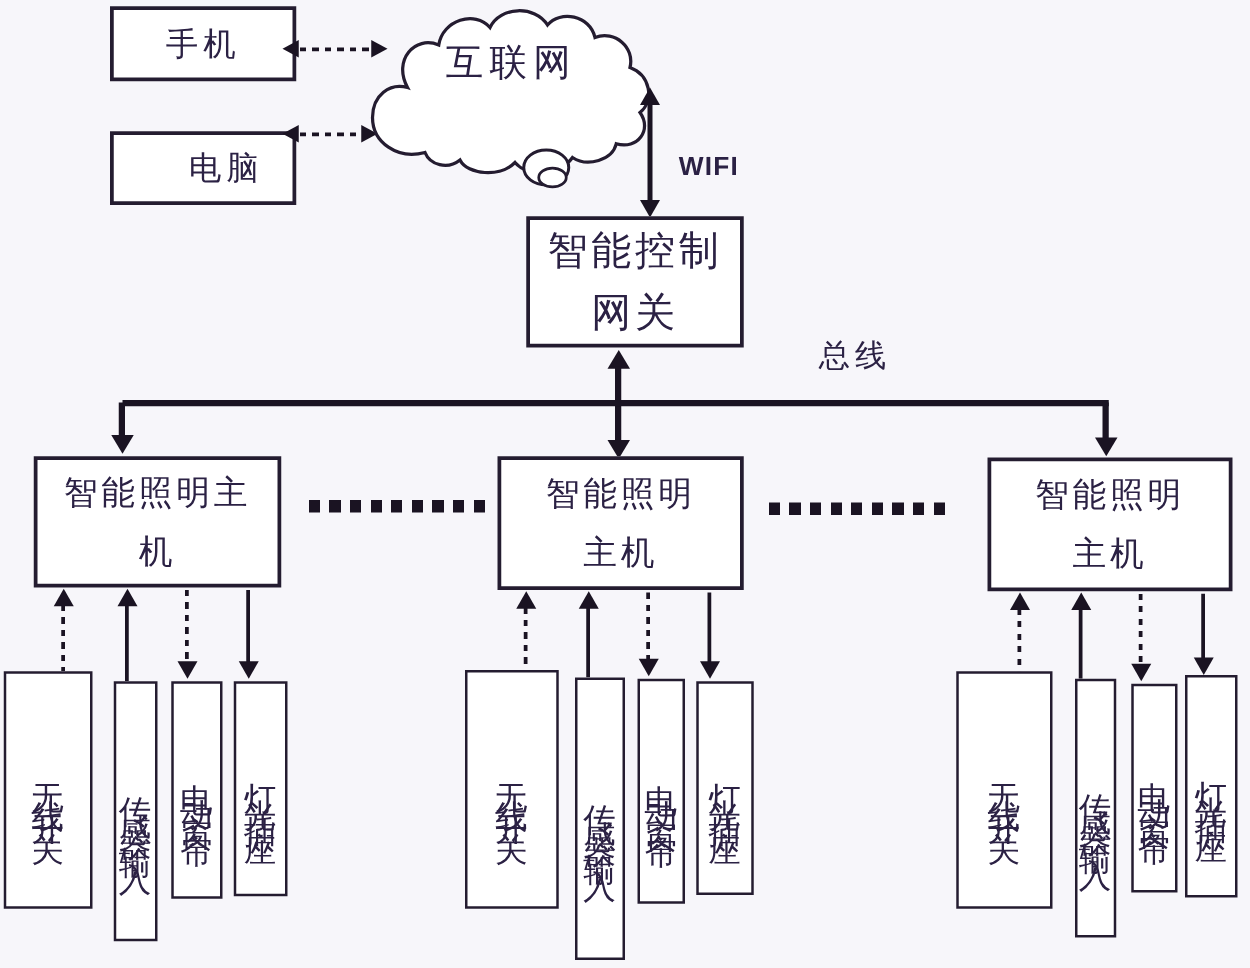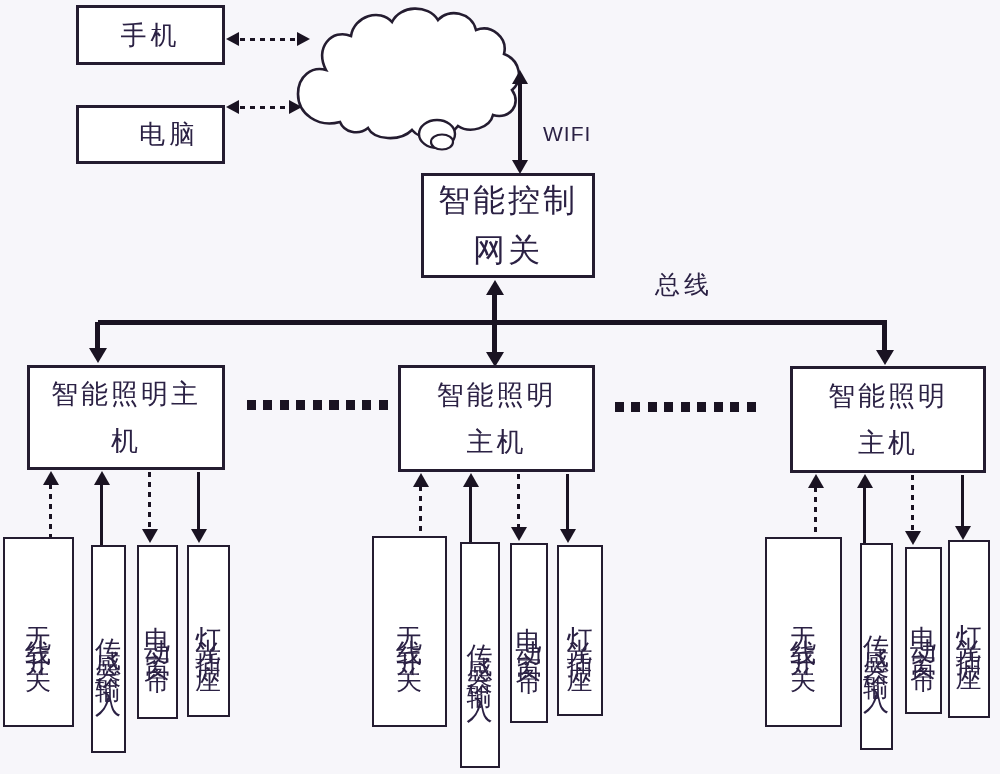--- a/index.html
+++ b/index.html
@@ -11,21 +11,21 @@
   }
   *{box-sizing:border-box;margin:0;padding:0}
   body{background:var(--bg);font-family:"Liberation Sans","DejaVu Sans",sans-serif;}
   #stage{position:relative;width:1000px;height:774px;background:var(--bg);overflow:hidden;color:var(--text);}
   .box{position:absolute;background:var(--fill);border:3px solid var(--border);
        display:flex;align-items:center;justify-content:center;text-align:center;color:var(--text);}
   .cbox{border-width:2.5px;}
   .vtext{writing-mode:vertical-rl;text-orientation:upright;font-size:26px;letter-spacing:13px;line-height:1;}
   .wraplabel{font-size:27px;letter-spacing:3px;line-height:1.72;}
   .glabel{font-size:32px;letter-spacing:3px;line-height:1.55;}
-  .biglabel{font-size:26px;letter-spacing:4px;}
+  .biglabel{font-size:26px;letter-spacing:4px;margin-left:12px;}
   .freelabel{position:absolute;color:var(--text);}
   .vline{position:absolute;background:var(--line);width:3px;}
   .hline{position:absolute;background:var(--line);height:3px;}
   .vline.thick{width:5px;}
   .hline.thick{height:5px;}
   .vdot{position:absolute;width:3px;background:repeating-linear-gradient(to bottom,var(--line) 0 5px,transparent 5px 10px);}
   .hdot{position:absolute;height:3px;background:repeating-linear-gradient(to right,var(--line) 0 5px,transparent 5px 10px);}
   .bigdots{position:absolute;height:10px;background:repeating-linear-gradient(to right,var(--line) 0 9px,transparent 9px 16.5px);}
   .ah{position:absolute;width:0;height:0;}
   .ah.up{border-left:8px solid transparent;border-right:8px solid transparent;border-bottom:14px solid var(--line);}
@@ -60,26 +60,27 @@
       <path d="M 52 122 C 30 128, 10 114, 10 94 C 10 76, 24 66, 38 70
                C 26 48, 44 28, 63 36 C 66 16, 92 8, 104 22
                C 112 5, 140 4, 150 20 C 160 8, 184 12, 188 30
                C 204 24, 220 38, 216 54 C 232 60, 236 80, 224 90
                C 234 104, 222 120, 205 115 C 202 128, 182 134, 170 126
                C 160 140, 134 142, 124 130 C 112 142, 86 140, 80 128
                C 70 136, 56 132, 52 122 Z" fill="#ffffff" stroke="#241c30" stroke-width="2.6"></path>
       <ellipse cx="149" cy="134" rx="18" ry="14" fill="#ffffff" stroke="#241c30" stroke-width="2.4"></ellipse>
       <ellipse cx="154" cy="142" rx="11" ry="7.5" fill="#ffffff" stroke="#241c30" stroke-width="2.2"></ellipse>
     </svg>
+    <div class="freelabel" style="left:55px;top:30px;width:132px;text-align:center;font-size:30px;letter-spacing:5px;">互联网</div>
   </div>
 
   <div class="ah up" style="left:512px;top:70px;"></div>
   <div class="vline" style="left:518px;top:82px;height:80px;width:4px;"></div>
   <div class="ah down" style="left:512px;top:160px;"></div>
-  <div class="freelabel" style="left:543px;top:122px;font-size:21px;letter-spacing:1px;">WIFI</div>
+  <div class="freelabel" style="left:543px;top:122px;font-size:21px;letter-spacing:1px;font-weight:bold;">WIFI</div>
 
   <div class="box" style="left:421px;top:173px;width:174px;height:105px;flex-direction:column;">
     <div class="glabel">智能控制</div>
     <div class="glabel">网关</div>
   </div>
 
   <div class="ah big up" style="left:486px;top:280px;"></div>
   <div class="vline thick" style="left:492px;top:293px;height:62px;"></div>
   <div class="ah big down" style="left:486px;top:352px;"></div>
 

